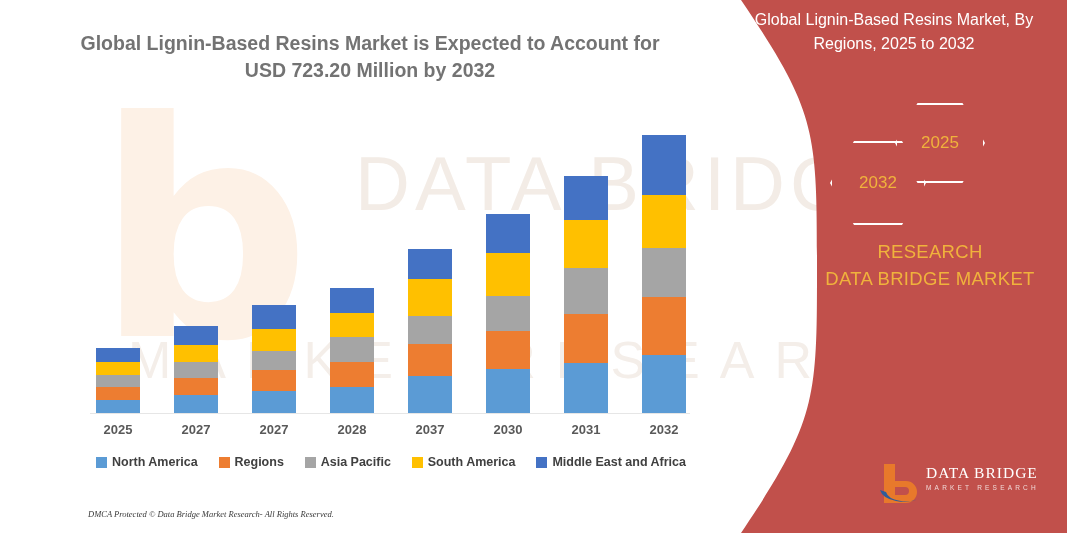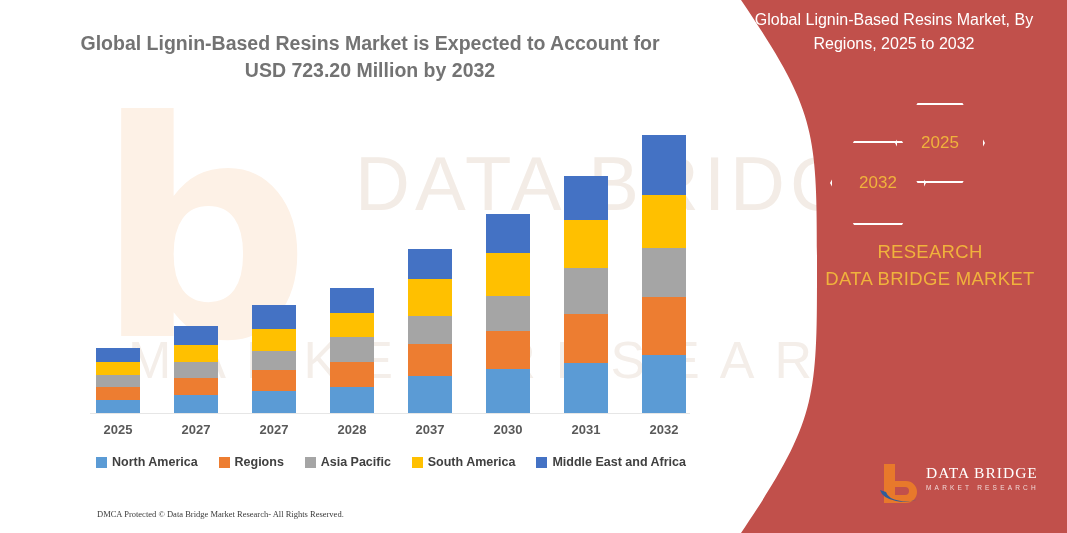--- a/index.html
+++ b/index.html
@@ -47,22 +47,22 @@
   .xlabels{position:absolute;left:96px;top:422px;width:590px;
            display:flex;justify-content:space-between;}
   .xlabel{width:44px;text-align:center;font-size:13px;font-weight:700;color:#595959;}
 
   .legend{position:absolute;left:96px;top:455px;width:590px;
           display:flex;justify-content:space-between;align-items:flex-end;}
   .lg-item{display:flex;align-items:center;gap:5px;}
   .lg-swatch{width:11px;height:11px;display:block;}
   .lg-text{font-size:12.5px;font-weight:700;color:#404040;white-space:nowrap;}
 
-  .footer{position:absolute;left:97px;top:509px;width:600px;
-          display:flex;justify-content:space-between;}
+  .footer{position:absolute;left:88px;top:509px;width:600px;
+          display:flex;justify-content:space-between;font-style:italic;}
   .footer span{font-size:8.5px;color:#3a3a3a;font-family:"Liberation Serif",serif;}
 
   
   .panel{
     position:absolute;right:0;top:0;width:400px;height:533px;
     background:#C1504B;
     clip-path:path("M 74 0 L 400 0 L 400 533 L 74 533 C 150 420 150 400 150 266 C 150 132 150 112 74 0 Z");
   }
   .panel-title{
     position:absolute;right:18px;top:8px;width:310px;text-align:center;

